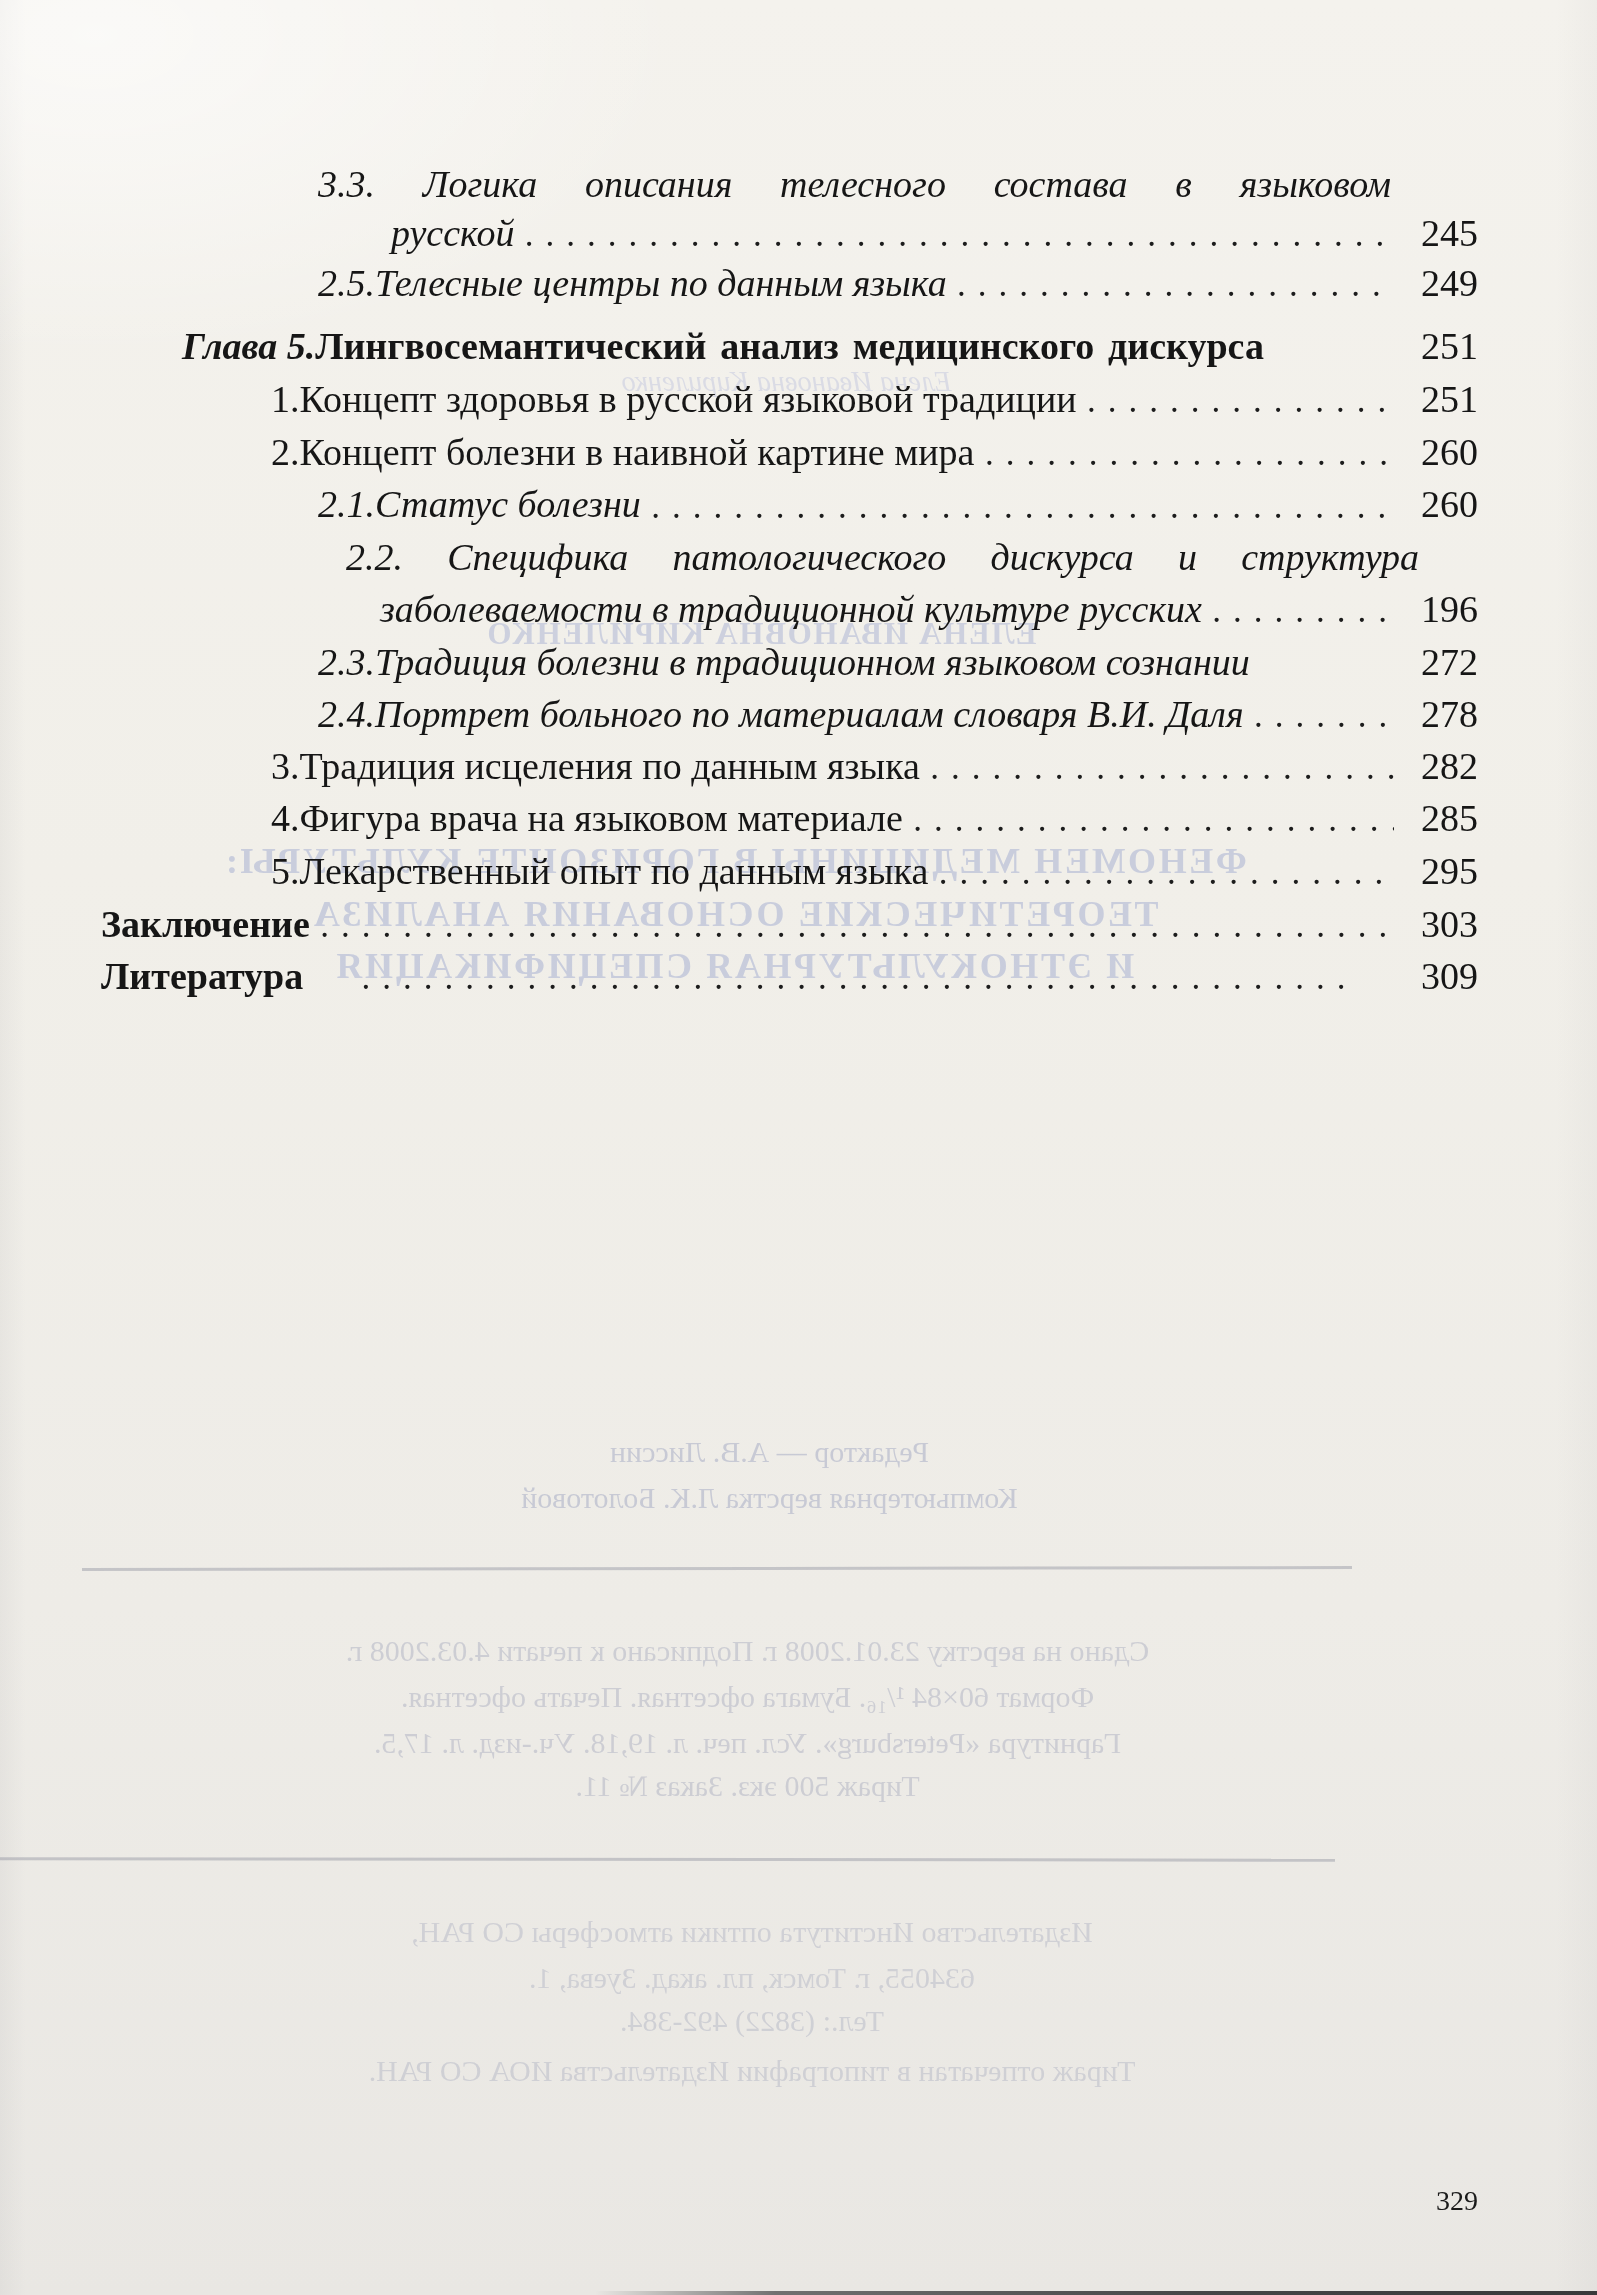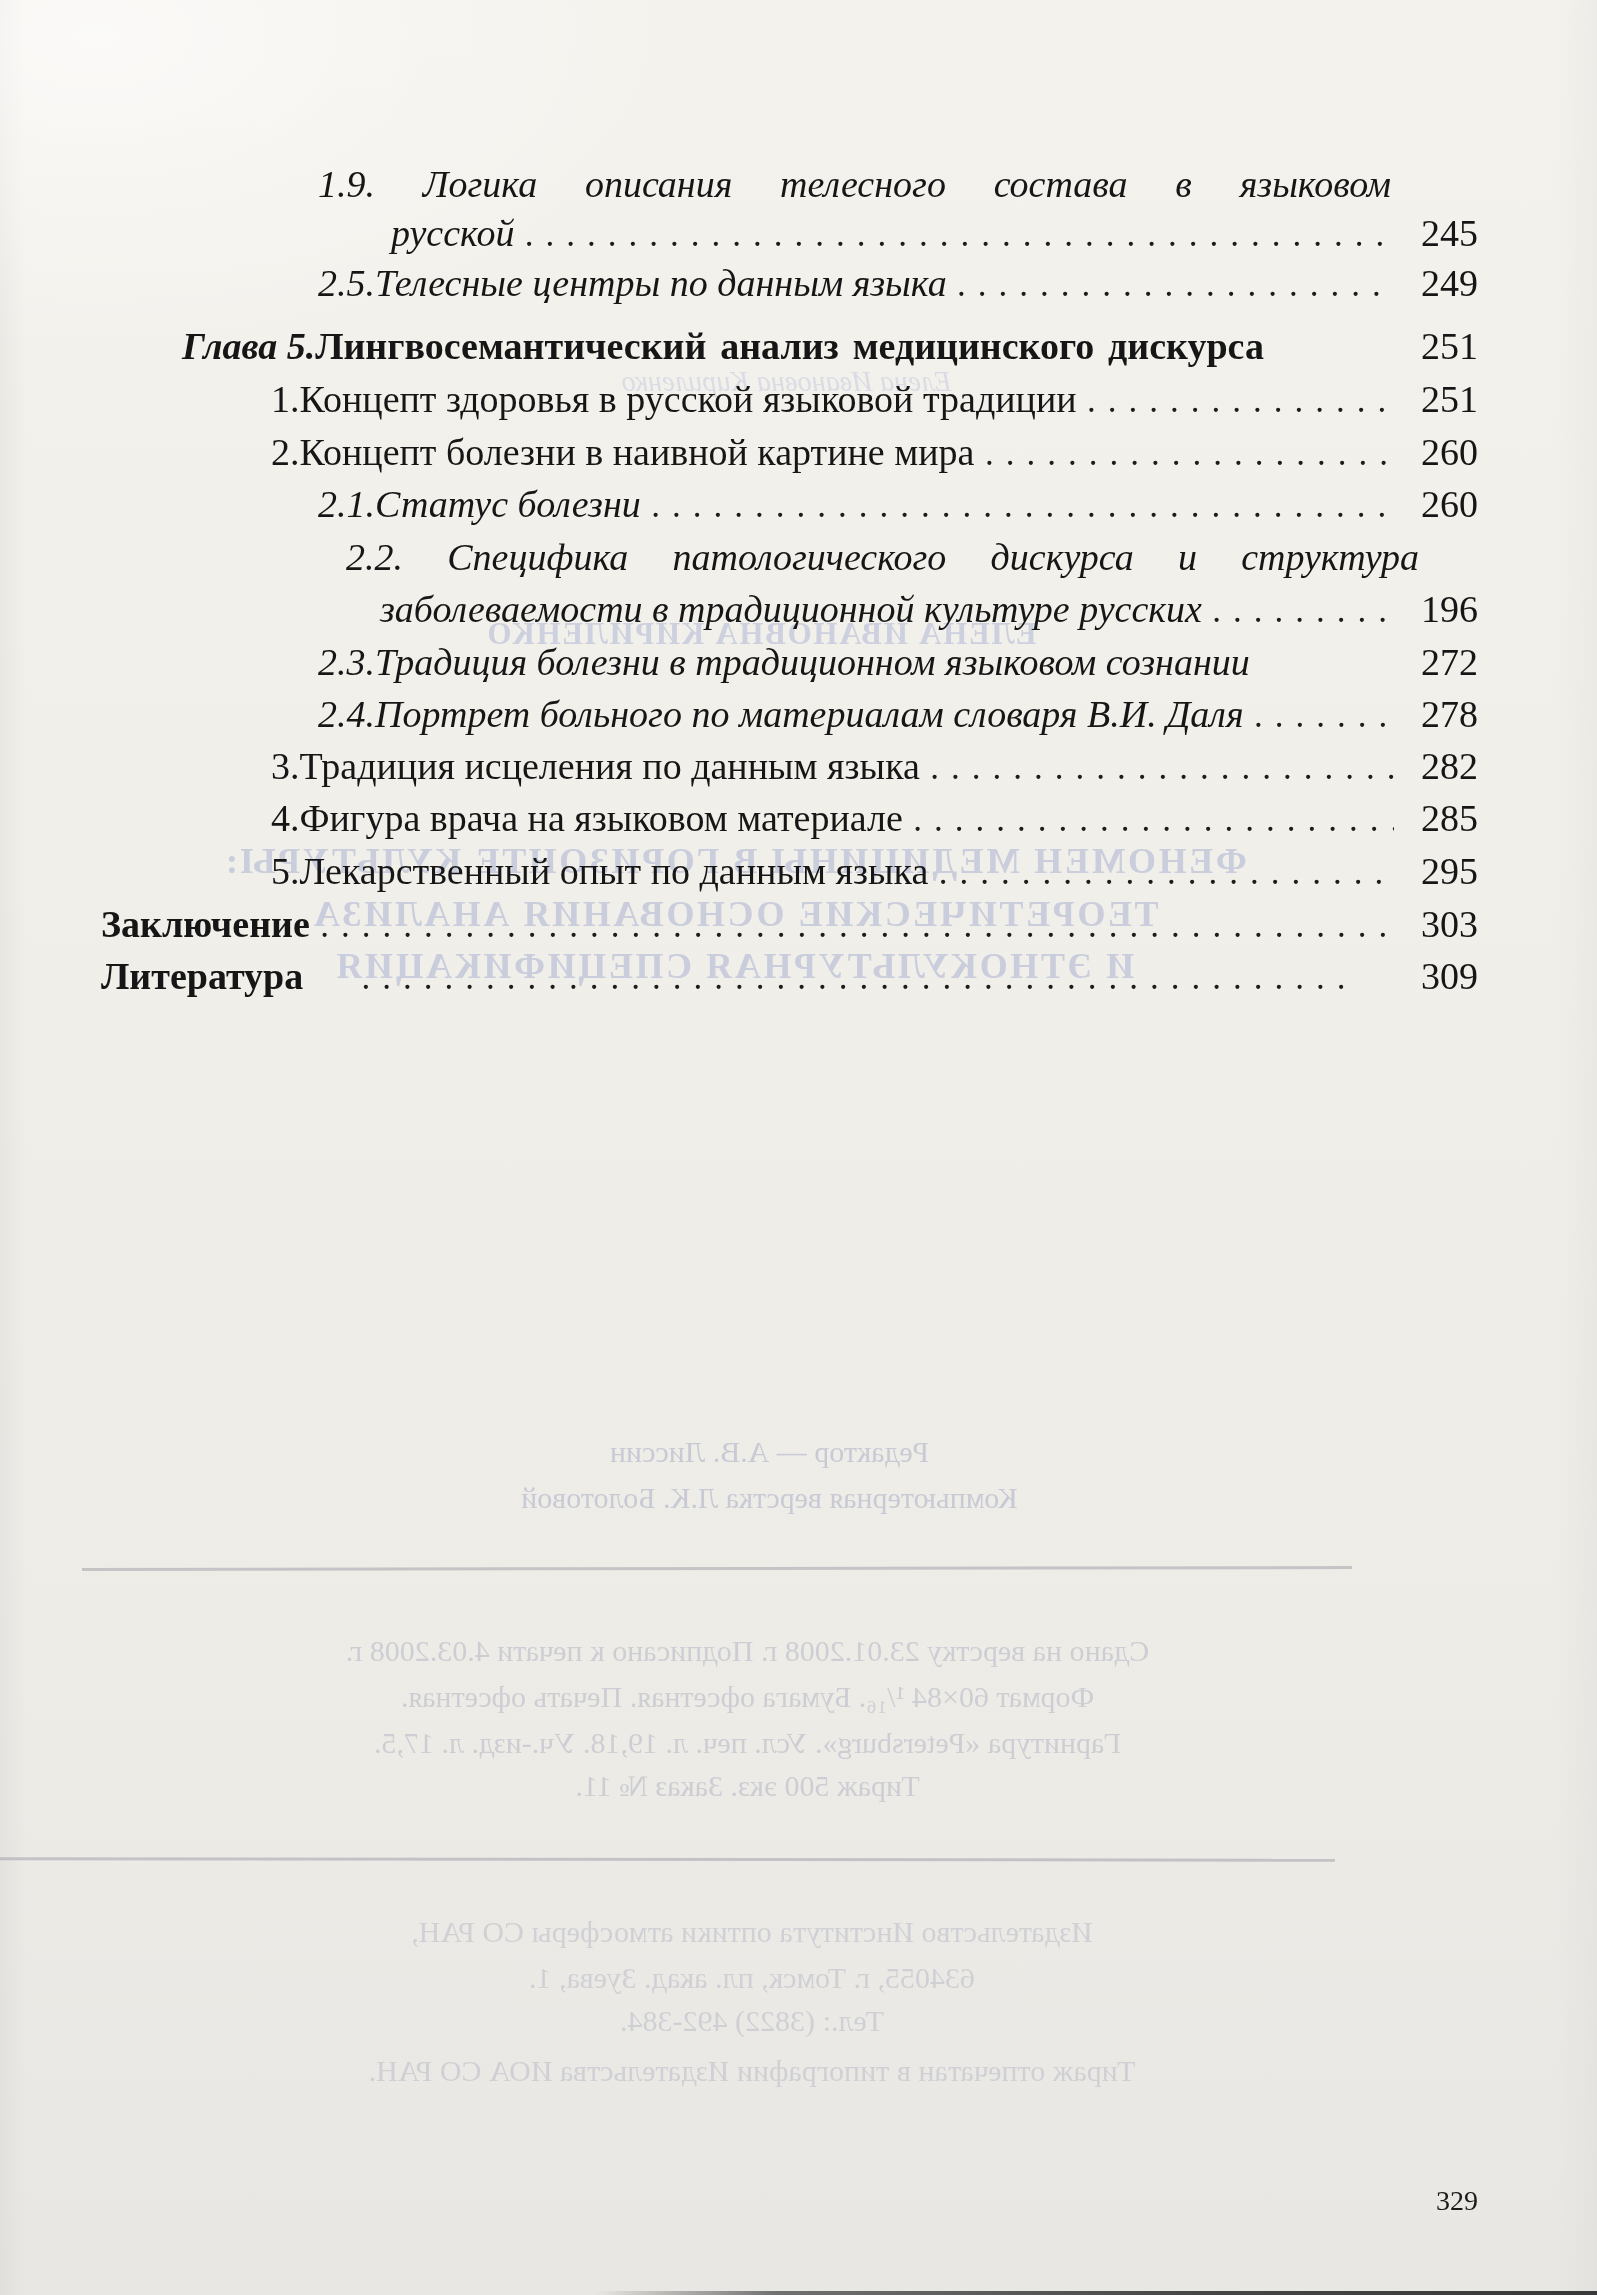--- a/index.html
+++ b/index.html
@@ -94,21 +94,21 @@
   <div class="st st-print" style="left:203px;top:1726px;width:1089px;">Гарнитура «Petersburg». Усл. печ. л. 19,18. Уч.-изд. л. 17,5.</div>
   <div class="st st-print" style="left:203px;top:1769px;width:1089px;">Тираж 500 экз. Заказ № 11.</div>
 
   <div class="rule" style="left:0;top:1858px;width:1335px;transform:rotate(0.06deg);"></div>
 
   <div class="st st-pub" style="left:203px;top:1915px;width:1098px;">Издательство Института оптики атмосферы СО РАН,</div>
   <div class="st st-pub" style="left:203px;top:1961px;width:1098px;">634055, г. Томск, пл. акад. Зуева, 1.</div>
   <div class="st st-pub" style="left:203px;top:2004px;width:1098px;">Тел.: (3822) 492-384.</div>
   <div class="st st-pub" style="left:203px;top:2054px;width:1098px;">Тираж отпечатан в типографии Издательства ИОА СО РАН.</div>
 
-  <div class="jline it" style="left:318px;top:161px;width:1073px;">1.9. Логика описания телесного состава в языковом</div>
+  <div class="jline it" style="left:318px;top:161px;width:1073px;">3.3. Логика описания телесного состава в языковом</div>
   <div class="r it" style="left:391px;top:210px;width:1087px;">
     <span class="txt">русской</span>
     <span class="dots"></span>
     <span class="num">245</span>
   </div>
 
   <div class="r it" style="left:318px;top:260px;width:1160px;">
     <span class="lbl">2.5.</span>
     <span class="txt">Телесные центры по данным языка</span>
     <span class="dots"></span>
@@ -129,21 +129,21 @@
     <span class="num">251</span>
   </div>
 
   <div class="r" style="left:271px;top:429px;width:1207px;">
     <span class="lbl">2.</span>
     <span class="txt">Концепт болезни в наивной картине мира</span>
     <span class="dots"></span>
     <span class="num">260</span>
   </div>
 
-  <div class="r it" style="left:318px;top:481px;width:1160px;">
+  <div class="r it" style="left:318px;top:481px;width:1160px;align-items:flex-end;">
     <span class="lbl">2.1.</span>
     <span class="txt">Статус болезни</span>
     <span class="dots"></span>
     <span class="num">260</span>
   </div>
 
   <div class="jline it" style="left:318px;top:534px;width:1073px;margin-left:28px;">2.2. Специфика патологического дискурса и структура</div>
   <div class="r it" style="left:380px;top:586px;width:1098px;">
     <span class="txt">заболеваемости в традиционной культуре русских</span>
     <span class="dots"></span>

